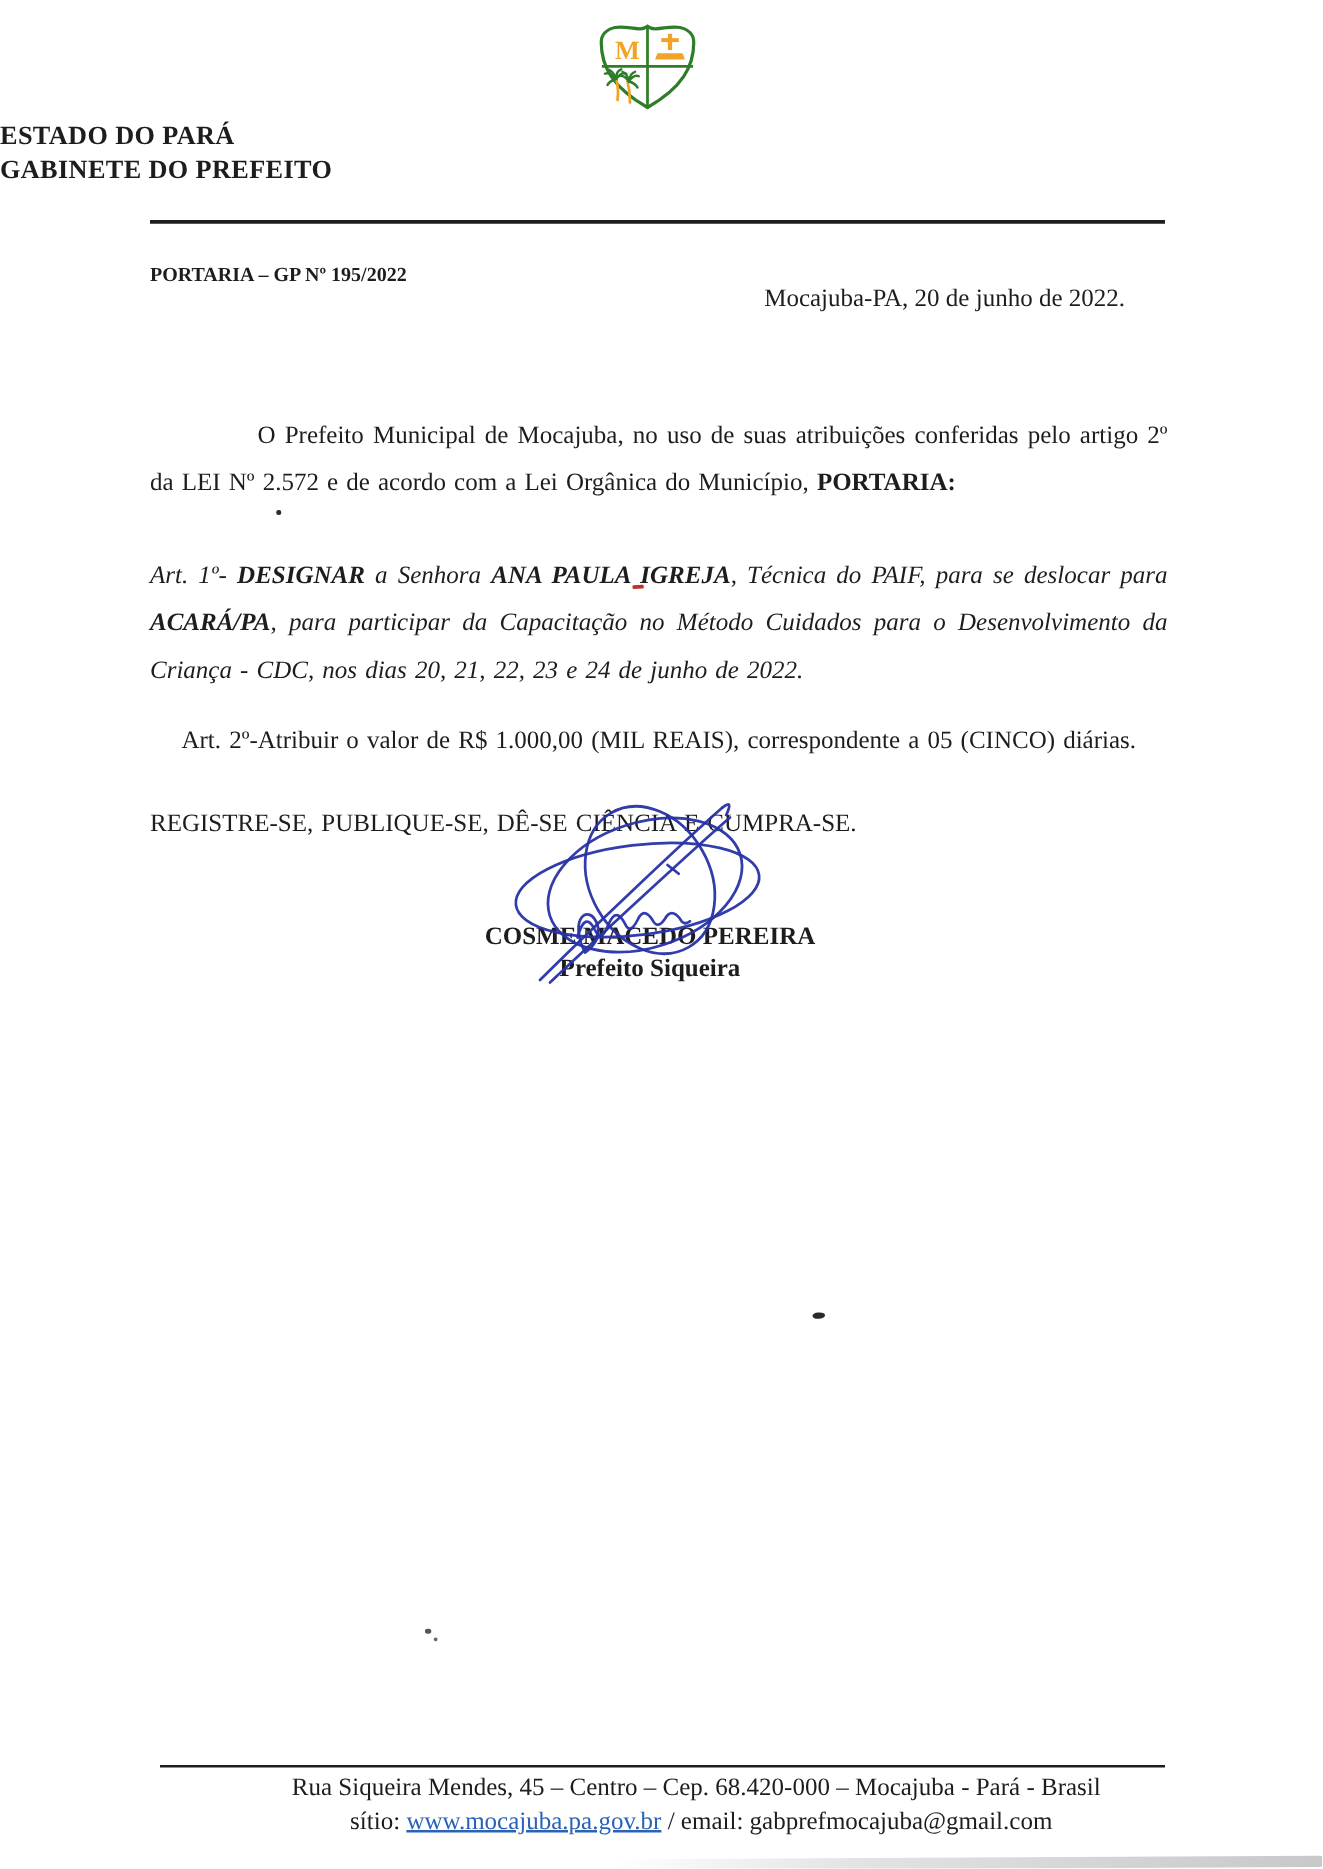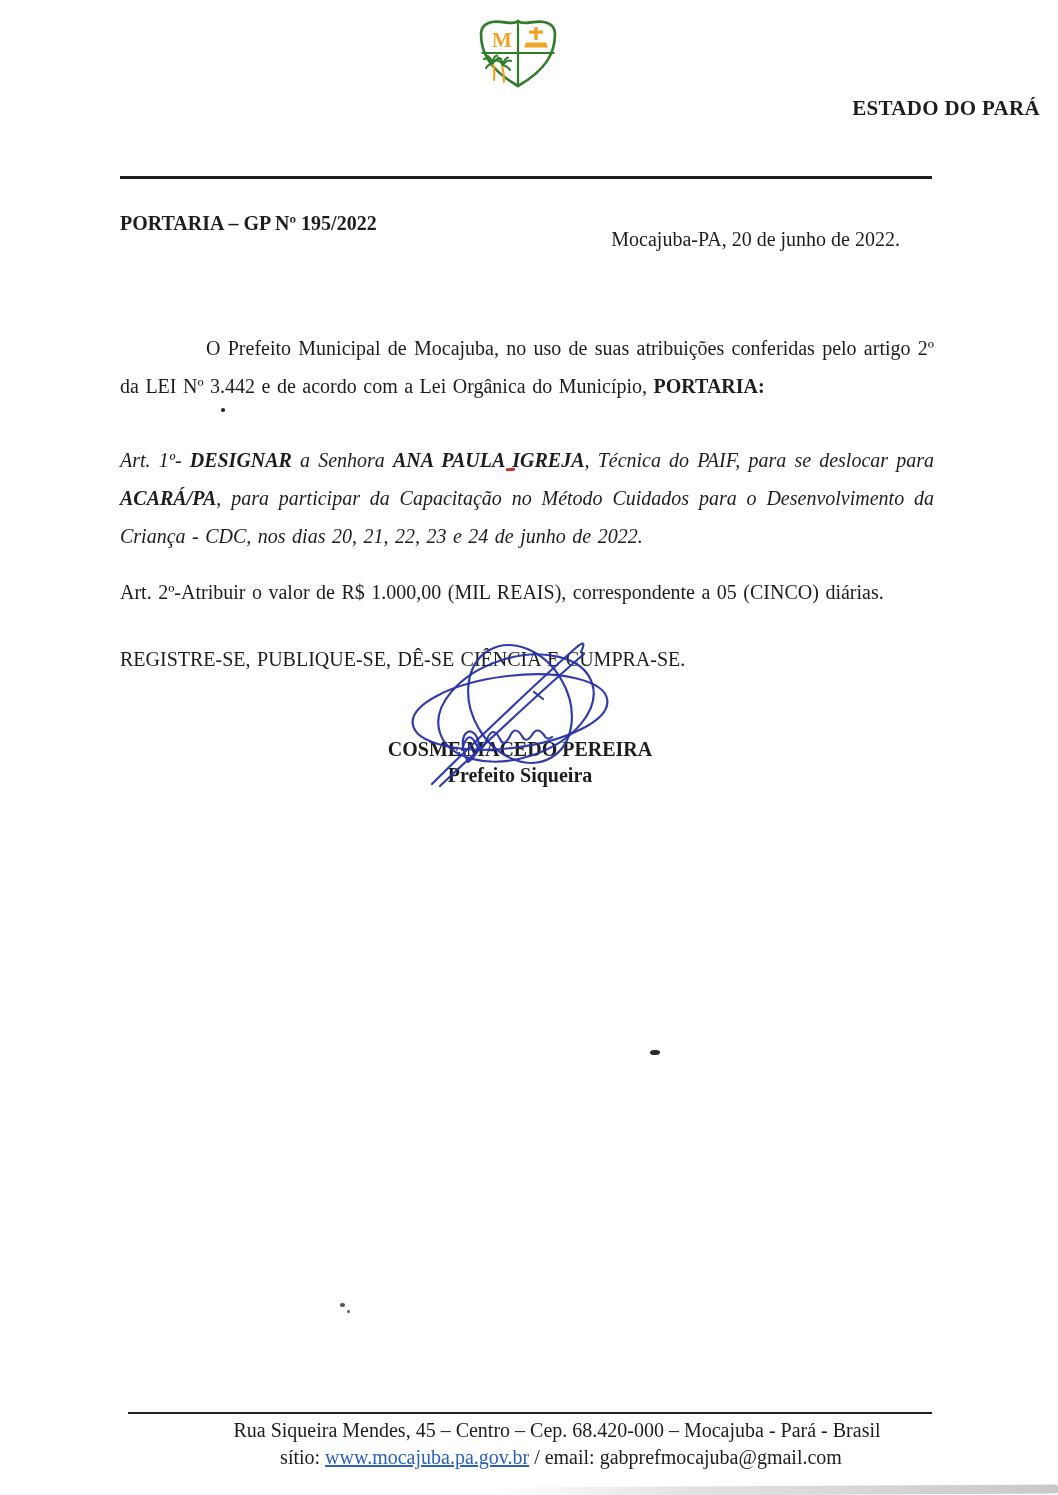--- a/index.html
+++ b/index.html
@@ -19,35 +19,35 @@
   
   .crest { left:474px; top:16px; width:88px; height:74px; }
   .shield-outline { fill:#ffffff; stroke:var(--crest_green); stroke-width:2.6; }
   .divider { stroke:var(--crest_green); stroke-width:2.2; }
   .orange-fill { fill:var(--crest_orange); }
   .crest-m { fill:var(--crest_orange); font-family:"Liberation Serif",serif; font-weight:bold; font-size:21px; }
   .palm-frond { stroke:var(--crest_green); stroke-width:2; fill:none; stroke-linecap:round; }
   .palm-trunk { stroke:var(--crest_orange); stroke-width:2.2; fill:none; stroke-linecap:round; }
 
   
-  .org { left:0; top:95px; width:1040px; text-align:right;
+  .org { left:0; top:95px; width:1040px; text-align:left;
          font-weight:bold; font-size:21px; line-height:27px; letter-spacing:.3px; }
   .rule { background:#1e1e1e; height:2px; }
   .header-rule { left:120px; top:176px; width:812px; height:3px; }
 
   
-  .doc-number { left:120px; top:212px; font-weight:bold; font-size:20px; }
+  .doc-number { left:120px; top:212px; font-weight:bold; font-size:16px; }
   .dateline   { right:158px; top:212px; font-size:20px;margin-top:16px; }
 
   
   .par { left:120px; width:814px; font-size:20px; line-height:38px;
          text-align:justify; word-spacing:1.5px; }
   .preamble { top:329px; text-indent:86px; }
   .art1 { top:441px;font-style:italic; }
-  .art2 { top:573px; text-align:left; }
+  .art2 { top:573px; text-align:center; }
   .closing { top:640px; text-align:left; }
 
   
   .sig { left:398px; top:634px; width:228px; height:158px; z-index:5; pointer-events:none; }
   .sig path, .sig ellipse { fill:none; stroke:var(--signature_ink); stroke-width:2.2;
                             stroke-linecap:round; opacity:.95; }
   .signer { left:0; top:736px; width:1040px; text-align:center;
             font-weight:bold; font-size:20px; line-height:26px; }
 
   
@@ -94,27 +94,28 @@
       <path class="palm-frond" d="M29,49 C26,45 23,44 21,45"></path>
       <path class="palm-frond" d="M29,49 C28,44 26,42 24,41.5"></path>
       <path class="palm-frond" d="M29,49 C30,44 32,42 34,41.5"></path>
       <path class="palm-frond" d="M29,49 C32,45 35,44 37,45"></path>
       <path class="palm-frond" d="M29,49 C32,50 35,52 36,54"></path>
     </g>
   </svg>
 
   <div class="abs org">
     <div>ESTADO DO PARÁ</div>
+    <div>GABINETE DO PREFEITO</div>
   </div>
   <div class="abs rule header-rule"></div>
 
   <div class="abs doc-number">PORTARIA – GP Nº 195/2022</div>
   <div class="abs dateline">Mocajuba-PA, 20 de junho de 2022.</div>
 
-  <p class="abs par preamble"><span>O Prefeito Municipal de Mocajuba, no uso de suas atribuições conferidas pelo artigo 2º da LEI Nº 3.442 e de acordo com a Lei Orgânica do Município, </span><span style="font-weight: 700;">PORTARIA:</span></p>
+  <p class="abs par preamble"><span>O Prefeito Municipal de Mocajuba, no uso de suas atribuições conferidas pelo artigo 2º da LEI Nº 2.572 e de acordo com a Lei Orgânica do Município, </span><span style="font-weight: 700;">PORTARIA:</span></p>
   <p class="abs par art1"><span>Art. 1º- </span><span style="font-weight: 700;">DESIGNAR</span><span> a Senhora </span><span style="font-weight: 700;">ANA PAULA IGREJA</span><span>, Técnica do PAIF, para se deslocar para </span><span style="font-weight: 700;">ACARÁ/PA</span><span>, para participar da Capacitação no Método Cuidados para o Desenvolvimento da Criança - CDC, nos dias 20, 21, 22, 23 e 24 de junho de 2022.</span></p>
   <p class="abs par art2"><span>Art. 2º-Atribuir o valor de R$ 1.000,00 (MIL REAIS), correspondente a 05 (CINCO) diárias.</span></p>
   <p class="abs par closing"><span>REGISTRE-SE, PUBLIQUE-SE, DÊ-SE CIÊNCIA E CUMPRA-SE.</span></p>
 
   <svg class="abs sig" viewBox="0 0 228 158" aria-hidden="true">
     <ellipse cx="112" cy="78" rx="98" ry="36" transform="rotate(-7 112 78)"></ellipse>
     <ellipse cx="118" cy="74" rx="80" ry="50" transform="rotate(-18 118 74)"></ellipse>
     <ellipse cx="122" cy="70" rx="48" ry="62" transform="rotate(-30 122 70)"></ellipse>
     <path d="M34,150 C66,118 150,38 180,12"></path>
     <path d="M42,152 C76,120 158,44 186,20"></path>

